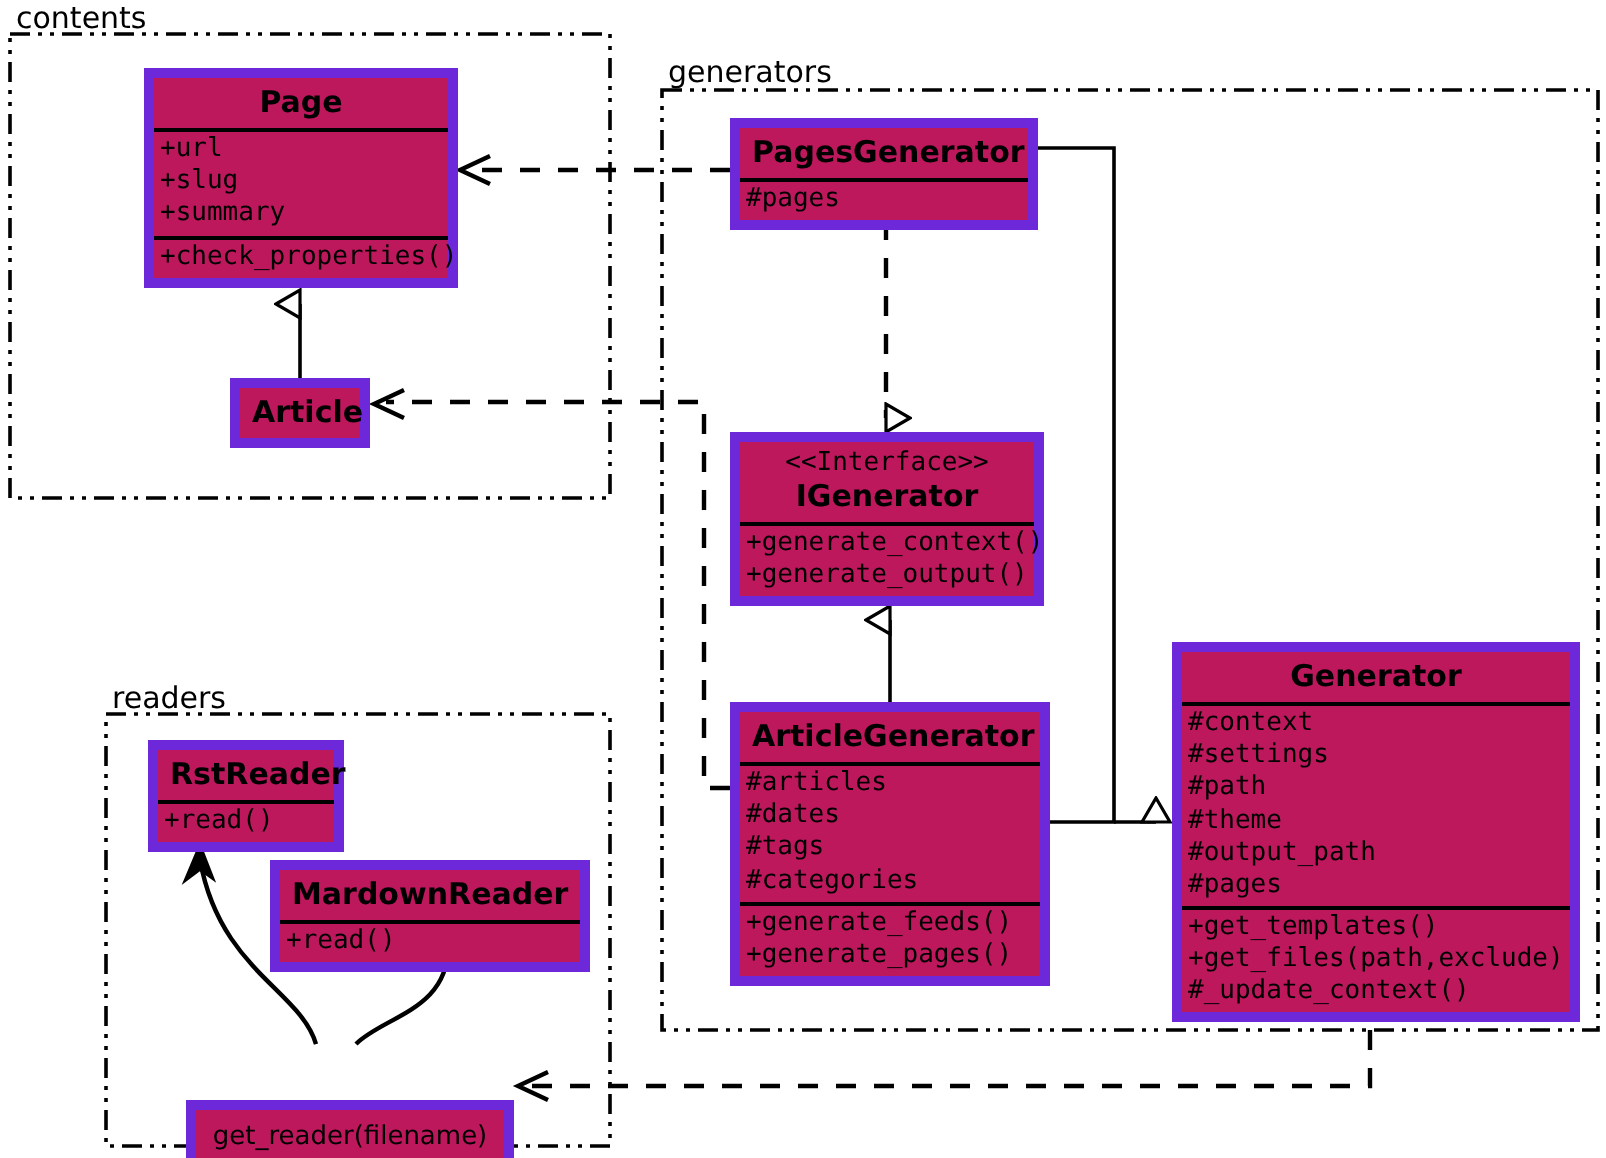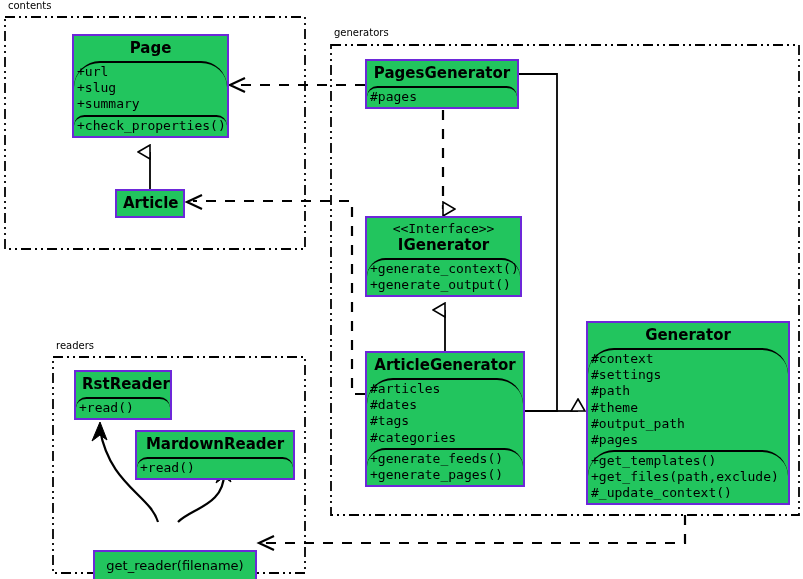--- a/index.html
+++ b/index.html
@@ -25,33 +25,33 @@
 
   
   .package {
     position: absolute;
     box-sizing: border-box;
     background: transparent;
   }
   .pkg-label {
     position: absolute;
     font-family: "DejaVu Sans", sans-serif;
-    font-size: 10px;
+    font-size: 15px;
     color: #000;
     white-space: nowrap;
     background: #ffffff;
     padding: 0 2px;
   }
 
   
   .uml {
     position: absolute;
     box-sizing: border-box;
-    border: 2px solid #6d28d9;
-    background: #22c55e;
+    border: 5px solid #6d28d9;
+    background: #be185d;
   }
   .uml .name {
     font-weight: bold;
     font-size: 15px;
     text-align: center;
     padding: 4px 6px 5px 6px;
     color: #000;
     line-height: 1.08;
     font-family: "DejaVu Sans", sans-serif;
   }
@@ -59,21 +59,20 @@
     font-weight: normal;
     font-size: 13px;
     text-align: center;
     font-family: "DejaVu Sans Mono", monospace;
     color: #000;
     line-height: 1.15;
   }
   .uml .compartment {
     border-top: 2px solid #000;
     padding: 1px 3px 2px 3px;
-    border-radius: 26px;
   }
   .uml .compartment div {
     font-family: "DejaVu Sans Mono", monospace;
     font-size: 13px;
     color: #000;
     line-height: 1.24;
     white-space: pre;
   }
   .uml.plain .name {
     font-weight: normal;

